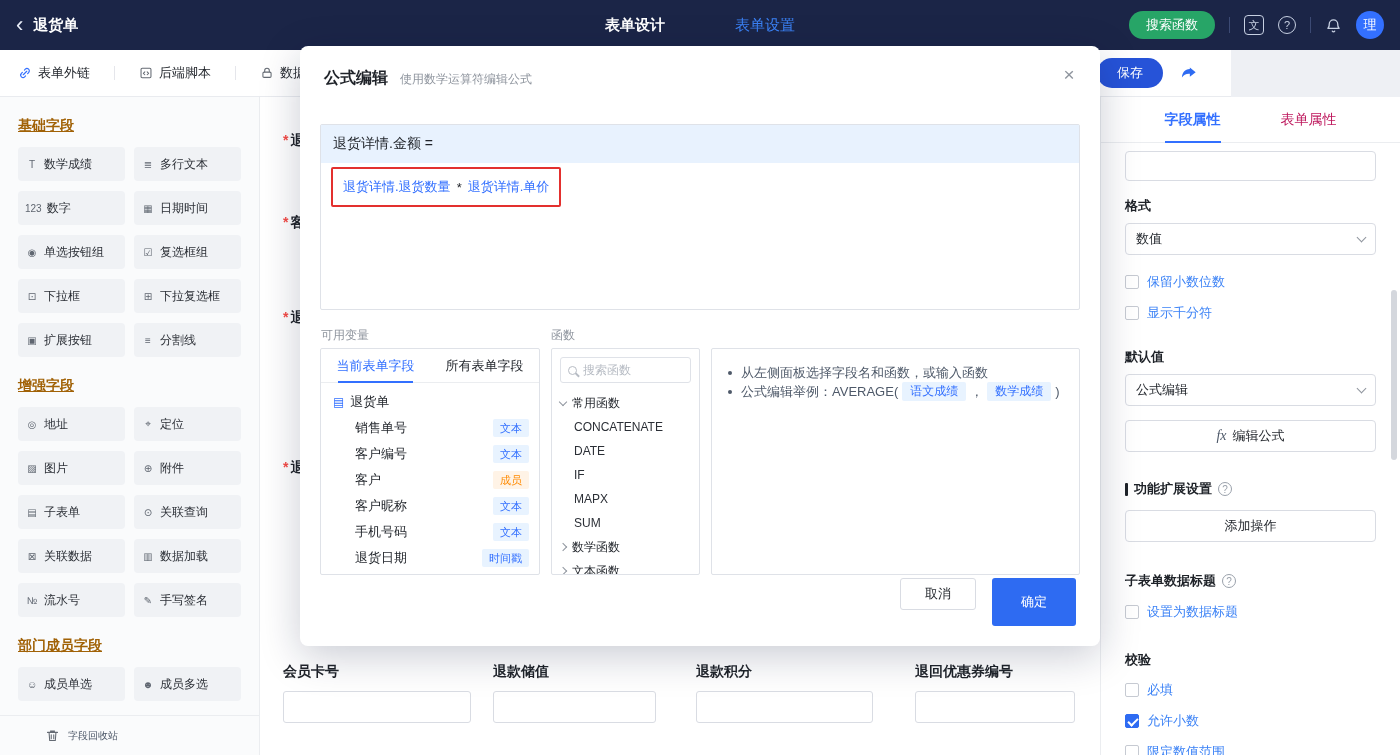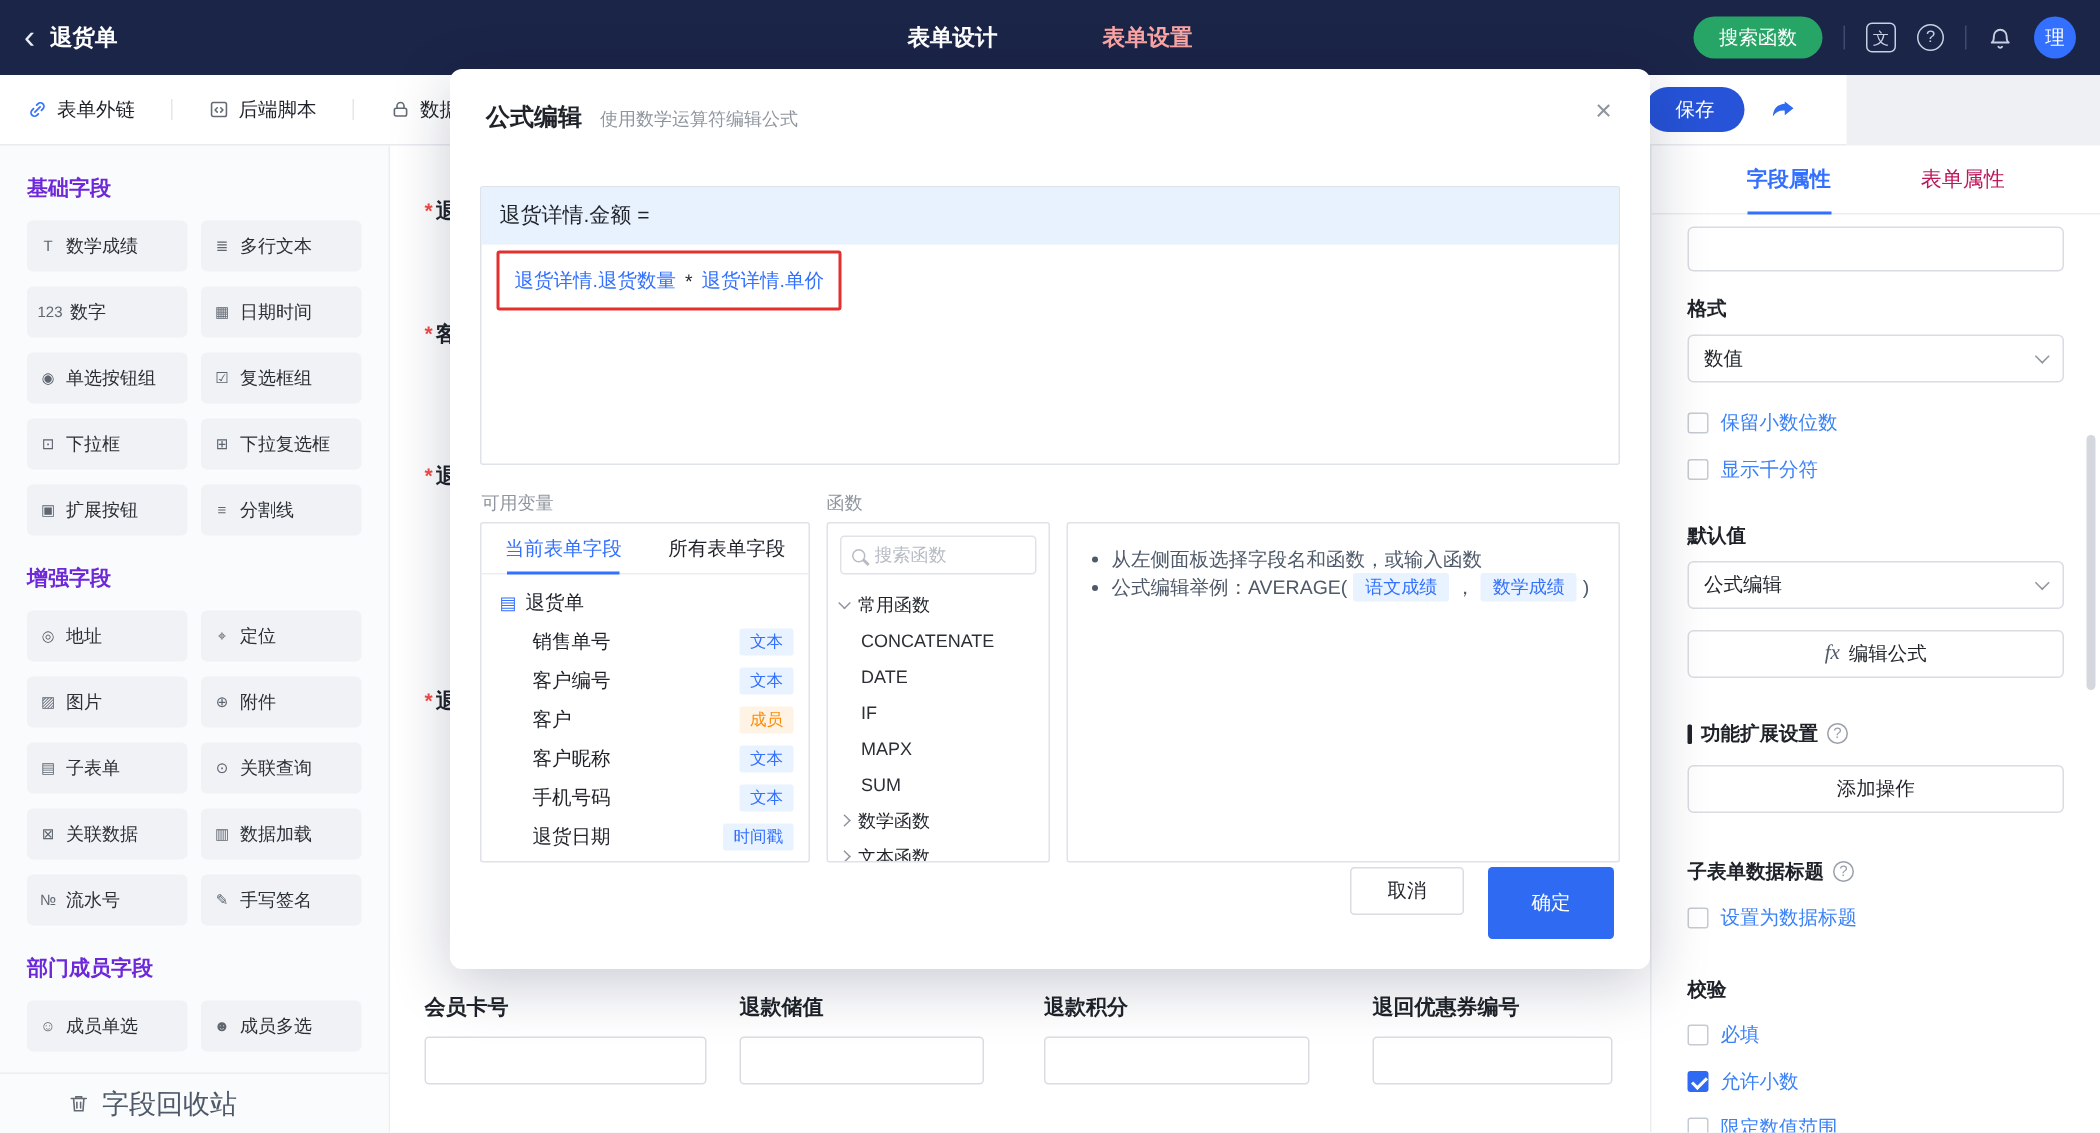--- a/index.html
+++ b/index.html
@@ -8,21 +8,21 @@
     position:relative; overflow:hidden; background:#eef0f4;
     font-family:"Liberation Sans","DejaVu Sans",sans-serif; color:#1f2329; font-size:13px;
   }
   
   .topbar { position:absolute; left:0; top:0; width:1400px; height:50px; background:#1b2547;
     display:flex; align-items:center; padding:0 16px; z-index:20; }
   .tb-back { color:#e8edf8; font-size:22px; line-height:1; margin-right:10px; cursor:pointer; }
   .tb-title { color:#fff; font-size:15px; font-weight:700; }
   .tb-tabs { position:absolute; left:50%; top:0; height:50px; transform:translateX(-50%);
     display:flex; align-items:center; gap:70px; }
-  .tb-tab { font-size:15px; color:#fca5a5; cursor:pointer;font-weight:bold; }
+  .tb-tab { font-size:15px; color:#3b82f6; cursor:pointer; }
   .tb-tab.active { color:#ffffff; font-weight:700; }
   .tb-right { margin-left:auto; display:flex; align-items:center; gap:14px; }
   .btn-dm { height:28px; padding:0 17px; border-radius:14px; background:#27a567; color:#fff;
     font-size:13px; display:flex; align-items:center; cursor:pointer; }
   .tb-sep { width:1px; height:16px; background:#3c4a74; }
   .tb-ico-box { width:20px; height:20px; border:1.3px solid #c7d0e2; border-radius:4px;
     color:#c7d0e2; font-size:11px; display:grid; place-items:center; cursor:pointer; }
   .tb-ico-circ { width:18px; height:18px; border:1.3px solid #c7d0e2; border-radius:50%;
     color:#c7d0e2; font-size:11px; display:grid; place-items:center; cursor:pointer; }
   .tb-bell { display:grid; place-items:center; cursor:pointer; }
@@ -36,29 +36,29 @@
   .sh-sep { width:1px; height:14px; background:#e5e6eb; }
   .sh-right { margin-left:auto; display:flex; align-items:center; gap:16px; padding-right:14px; }
   .btn-preview { width:66px; height:30px; border-radius:15px; border:1px solid #2e6bf2; color:#2e6bf2;
     background:#fff; font-size:13px; display:grid; place-items:center; cursor:pointer; }
   .btn-save { width:66px; height:30px; border-radius:15px; background:#2653d8; color:#fff;
     font-size:13px; display:grid; place-items:center; cursor:pointer; }
   .sh-share { display:grid; place-items:center; cursor:pointer; }
   
   .sidebar { position:absolute; left:0; top:97px; width:260px; height:658px; background:#fafbfc;
     border-right:1px solid #ebedf0; padding:14px 18px 0; }
-  .sb-title { font-size:14px; font-weight:700; color:#6d28d9; margin:6px 0 12px; }
+  .sb-title { font-size:14px; font-weight:700; color:#a16207; margin:6px 0 12px;text-decoration:underline; }
   .sb-title.later { margin-top:20px; }
   .sb-grid { display:grid; grid-template-columns:1fr 1fr; gap:10px 9px; }
   .fbtn { height:34px; background:#f0f2f5; border-radius:4px; display:flex; align-items:center;
     padding:0 7px; gap:5px; font-size:12px; color:#2b2f36; overflow:hidden; white-space:nowrap; cursor:pointer; }
   .fbtn .icn { font-size:10px; color:#5f6670; min-width:14px; text-align:center; flex:none; }
   .sb-recycle { position:absolute; left:0; bottom:0; width:100%; height:40px; border-top:1px solid #ebedf0;
     background:#fafbfc; display:flex; align-items:center; gap:8px; padding-left:45px;
-    font-size:18px; color:#4e5969; cursor:pointer; }
+    font-size:10px; color:#4e5969; cursor:pointer; }
   
   .canvas { position:absolute; left:260px; top:97px; width:840px; height:658px; background:#ffffff; }
   .frag { position:absolute; left:23px; font-size:14px; font-weight:600; color:#1f2329; white-space:nowrap; }
   .frag .star { color:#f54a45; margin-right:2px; }
   .cfield { position:absolute; top:566px; }
   .cfield-label { font-size:14px; font-weight:600; color:#1f2329; margin-bottom:10px; }
   .cfield-input { width:100%; height:32px; border:1px solid #d9dce3; border-radius:3px; background:#fff; outline:none; font-family:inherit; }
   
   .rpanel { position:absolute; left:1100px; top:97px; width:300px; height:658px; background:#fff;
     border-left:1px solid #ebedf0; }

